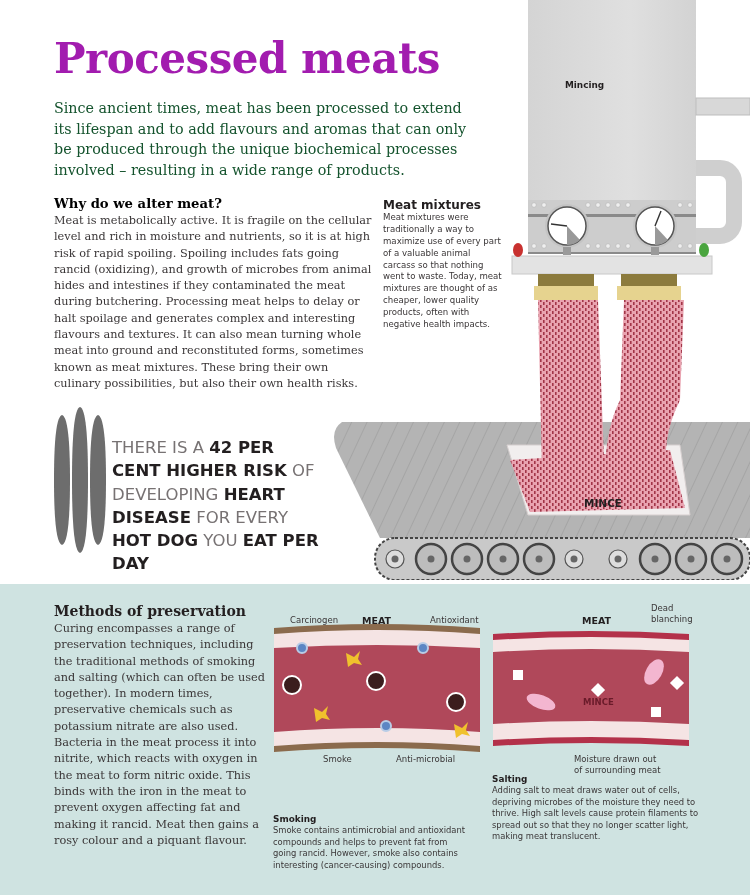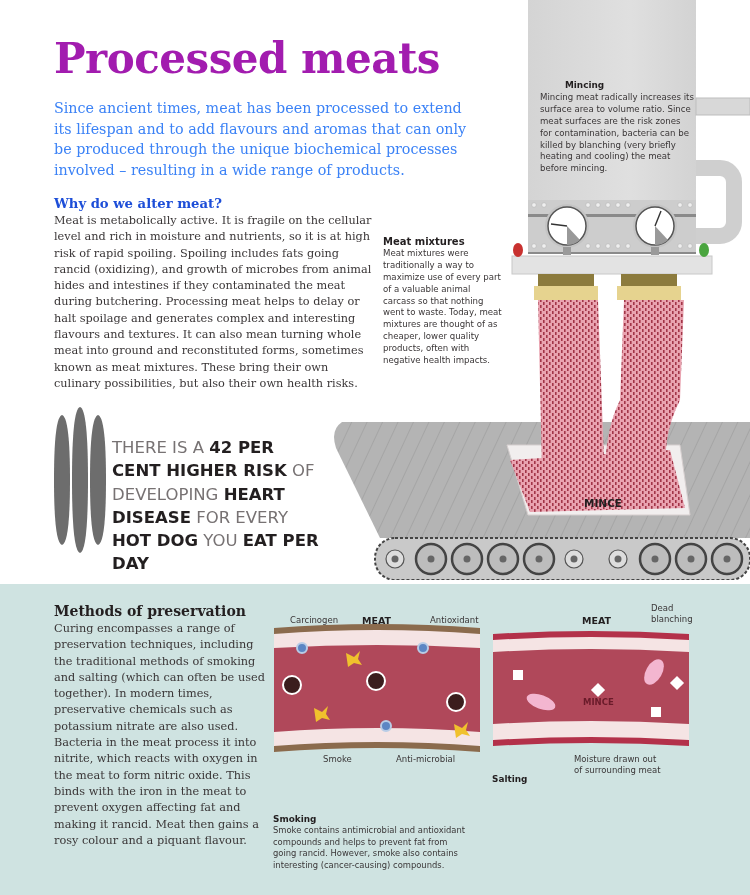--- a/index.html
+++ b/index.html
@@ -1,23 +1,23 @@
 <!DOCTYPE html>
 <html><head>
 <meta charset="utf-8">
 <style>
   html, body { margin: 0; padding: 0; }
   body { width: 750px; height: 895px; position: relative; overflow: hidden; background: #ffffff; font-family: "DejaVu Serif", serif; color: #231f20; }
   .abs { position: absolute; }
   .title { left: 54px; top: 38px; font-family: "DejaVu Serif", serif; font-weight: bold; font-size: 42px; letter-spacing: -0.5px; color: #a21caf; margin: 0; line-height: 1; }
-  .intro { left: 54px; top: 98px; width: 420px; font-size: 14.3px; line-height: 20.5px; color: #3b82f6; }
-  .why-h { left: 54px; top: 196px; font-weight: bold; font-size: 13.2px; color: #1d4ed8; }
+  .intro { left: 54px; top: 98px; width: 420px; font-size: 14.3px; line-height: 20.5px; color: #14532d; }
+  .why-h { left: 54px; top: 196px; font-weight: bold; font-size: 13.2px; color: #000000; }
   .why-p { left: 54px; top: 213px; width: 320px; font-size: 11.3px; line-height: 16.3px; color: #3a3637; }
   .mix-box { left: 383px; top: 200px; width: 120px; font-family: "DejaVu Sans", sans-serif; font-size: 8.6px; line-height: 11.9px; color: #3a3637; }
-  .mix-box b { display: block; color: #231f20; font-size: 10px; margin-top: 36px; }
+  .mix-box b { display: block; color: #231f20; font-size: 12px; }
   .minc-box { left: 540px; top: 80px; width: 155px; font-family: "DejaVu Sans", sans-serif; font-size: 8.6px; line-height: 11.9px; color: #3a3637; }
   .minc-box b { display: block; color: #231f20; font-size: 8.9px; margin-left: 25px; }
   .stat { left: 112px; top: 412px; width: 210px; font-family: "DejaVu Sans", sans-serif; font-size: 16.5px; line-height: 23.3px; color: #777273; text-transform: uppercase; margin-top: 24px; }
   .stat .em { color: #231f20; font-weight: bold; }
   .lower { left: 0; top: 584px; width: 750px; height: 311px; background: #cfe3e1; }
   .pres-h { left: 54px; top: 603px; font-weight: bold; font-size: 14px; color: #231f20; }
   .pres-p { left: 54px; top: 621px; width: 215px; font-size: 11.3px; line-height: 16.3px; color: #3a3637; }
   .cap { font-family: "DejaVu Sans", sans-serif; font-size: 8.4px; line-height: 11.4px; color: #3a3637; }
   .cap b { display: block; color: #231f20; font-size: 8.9px; }
   .lbl { font-family: "DejaVu Sans", sans-serif; font-size: 8.5px; color: #3a3637; }
@@ -93,21 +93,20 @@
   <ellipse cx="204" cy="250" rx="5" ry="7" fill="#4aa53f"></ellipse>
 
   <rect x="38" y="274" width="56" height="12" fill="#8c7b3d"></rect>
   <rect x="121" y="274" width="56" height="12" fill="#8c7b3d"></rect>
   <rect x="34" y="286" width="64" height="14" fill="#e6d38f"></rect>
   <rect x="117" y="286" width="64" height="14" fill="#e6d38f"></rect>
 </svg>
 
 <div class="abs minc-box">
   <b>Mincing</b>
-  <span>Mincing meat radically increases its surface area to volume ratio. Since meat surfaces are the risk zones for contamination, bacteria can be killed by blanching (very briefly heating and cooling) the meat before mincing.</span>
 </div>
 
 <div class="abs mix-box">
   <b>Meat mixtures</b>
   <span>Meat mixtures were traditionally a way to maximize use of every part of a valuable animal carcass so that nothing went to waste. Today, meat mixtures are thought of as cheaper, lower quality products, often with negative health impacts.</span>
 </div>
 
 <svg style="left:320px;top:290px" width="430" height="290" viewBox="0 0 430 290">
   <defs>
     <pattern id="stripes" width="14" height="14" patternUnits="userSpaceOnUse" patternTransform="rotate(25)">
@@ -231,13 +230,14 @@
   <div>blanching</div>
 </div>
 <div class="abs lbl-b" style="left:583px;top:697px;font-size:8.5px;color:#6a1b2a">MINCE</div>
 <div class="abs lbl" style="left:574px;top:754px;line-height:11px">
   <div>Moisture drawn out</div>
   <div>of surrounding meat</div>
 </div>
 
 <div class="abs cap" style="left:492px;top:774px;width:210px">
   <b>Salting</b>
+  <span>Adding salt to meat draws water out of cells, depriving microbes of the moisture they need to thrive. High salt levels cause protein filaments to spread out so that they no longer scatter light, making meat translucent.</span>
 </div>
 
 </body></html>

